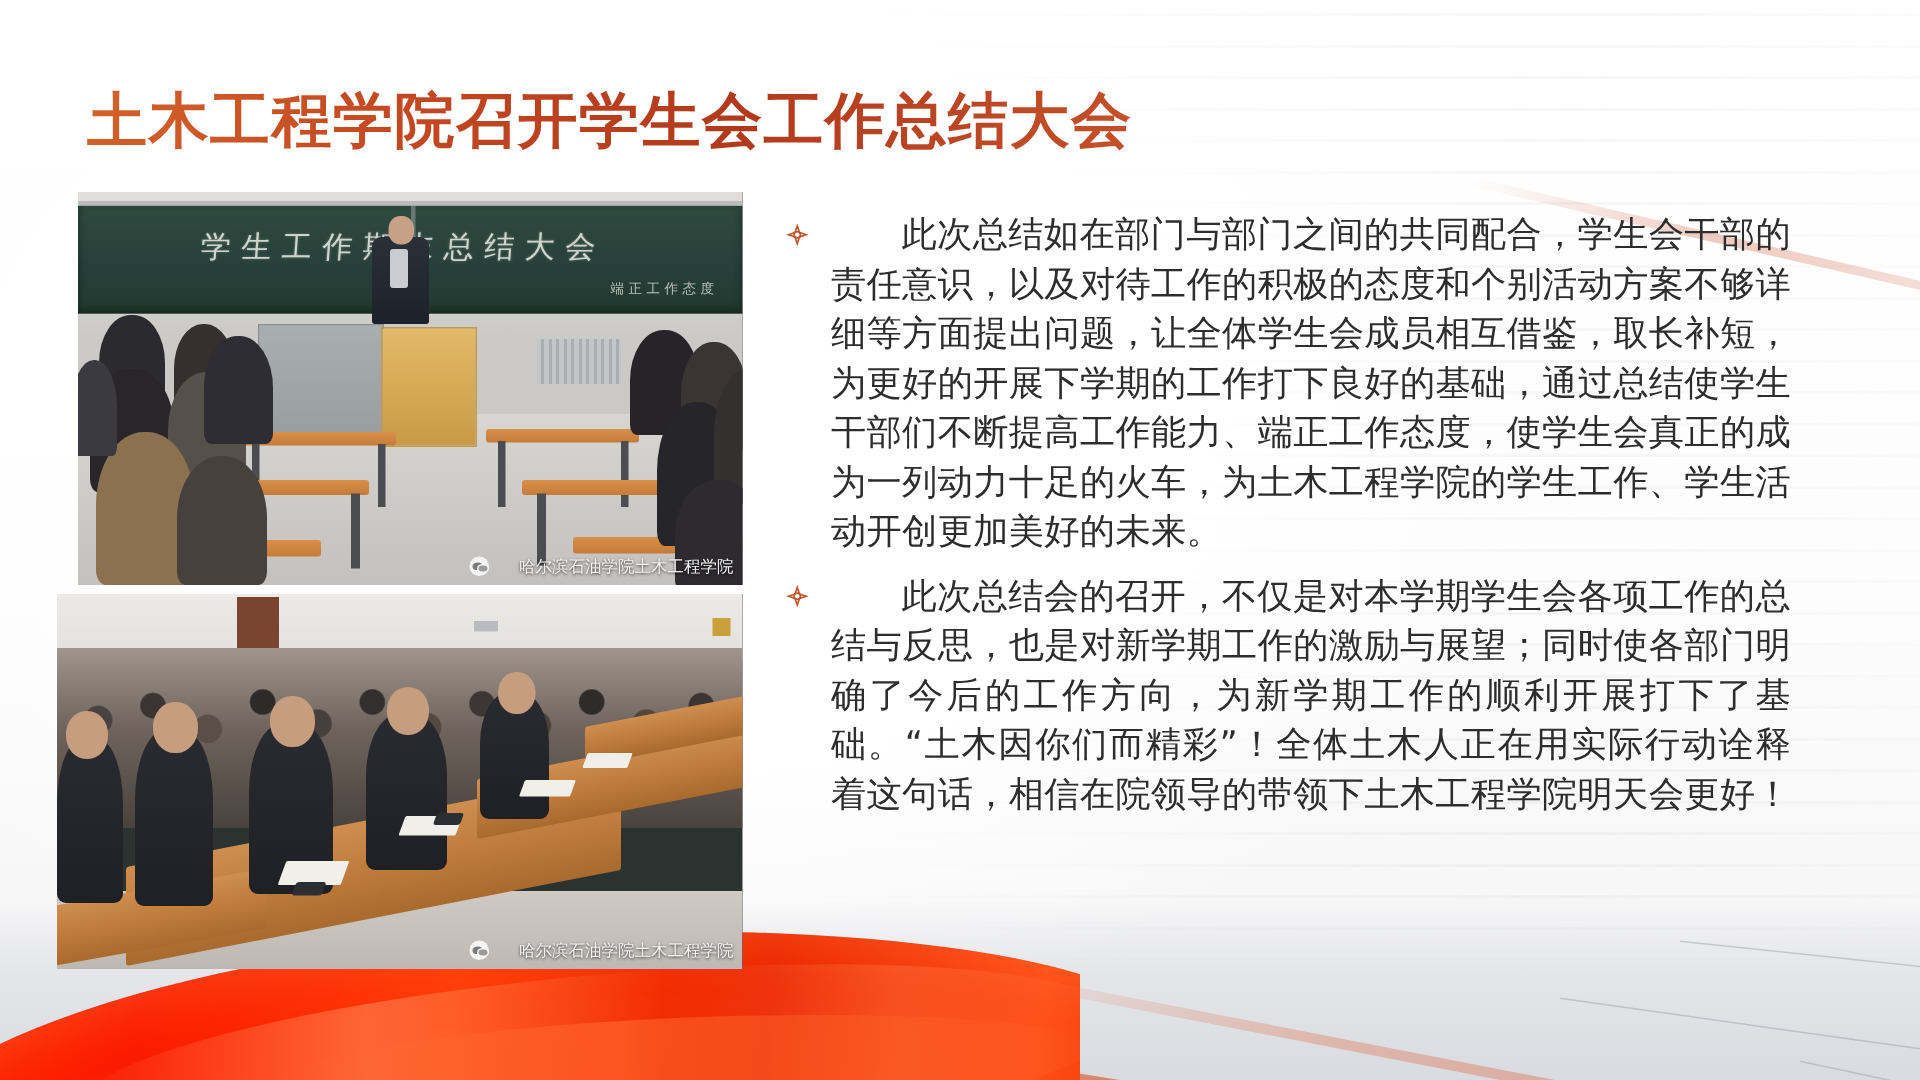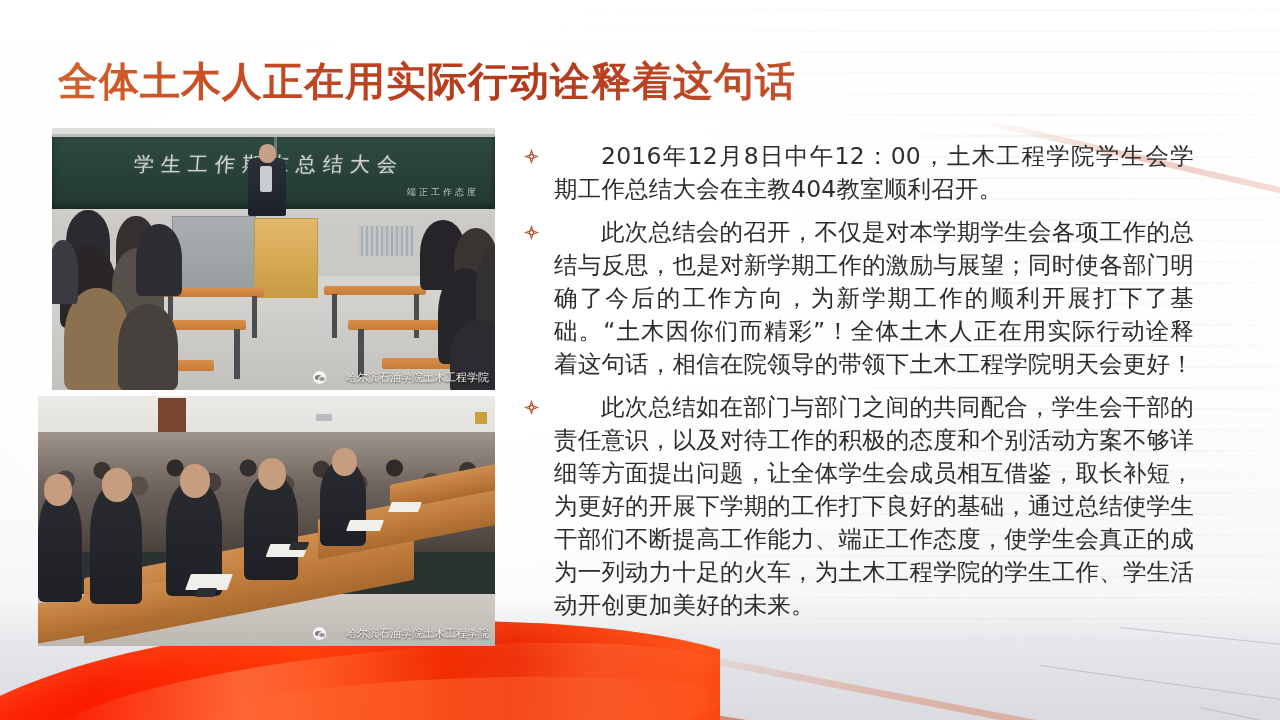--- a/index.html
+++ b/index.html
@@ -388,21 +388,21 @@
   <div class="stripe s3"></div>
   <div class="stripe s2"></div>
   <div class="stripe s1"></div>
 
   <div class="ribbon-wrap">
     <div class="ribbon-red"></div>
     <div class="ribbon-sheen"></div>
     <div class="ribbon-sheen2"></div>
   </div>
 
-  <div class="title">全体土木人正在用实际行动诠释着这句话</div>
+  <div class="title">土木工程学院召开学生会工作总结大会</div>
 
   <div class="photo photo-1">
     <div class="p1-wall"></div>
     <div class="p1-board">
       <div class="p1-board-split"></div>
       <div class="p1-board-text">学生工作期末总结大会</div>
       <div class="p1-board-sub">端正工作态度</div>
     </div>
 
     <div class="p1-floor"></div>
@@ -491,45 +491,36 @@
     <div class="p2-paper" style="left:352px; top:106px; width:30px; height:10px;"></div>
 
     <div class="wm">
       <span class="wm-logo"></span>
       <span>哈尔滨石油学院土木工程学院</span>
     </div>
   </div>
 
   <div class="content">
 
+
     <div class="para">
       <span class="bullet">
         <svg width="15" height="15" viewBox="0 0 15 15" aria-hidden="true">
           <path d="M7.5 1.5 L9 6 L13.5 7.5 L9 9 L7.5 13.5 L6 9 L1.5 7.5 L6 6 Z" fill="none" stroke="#c0562c" stroke-width="1.1"></path>
           <circle cx="7.5" cy="7.5" r="2.1" fill="none" stroke="#c0562c" stroke-width="1.1"></circle>
         </svg>
       </span>
-      <span class="indent"></span><span>2016年12月8日中午12：00，土木工程学院学生会学期工作总结大会在主教404教室顺利召开。</span>
+      <span class="indent"></span><span>此次总结如在部门与部门之间的共同配合，学生会干部的责任意识，以及对待工作的积极的态度和个别活动方案不够详细等方面提出问题，让全体学生会成员相互借鉴，取长补短，为更好的开展下学期的工作打下良好的基础，通过总结使学生干部们不断提高工作能力、端正工作态度，使学生会真正的成为一列动力十足的火车，为土木工程学院的学生工作、学生活动开创更加美好的未来。</span>
     </div>
 
     <div class="para">
       <span class="bullet">
         <svg width="15" height="15" viewBox="0 0 15 15" aria-hidden="true">
           <path d="M7.5 1.5 L9 6 L13.5 7.5 L9 9 L7.5 13.5 L6 9 L1.5 7.5 L6 6 Z" fill="none" stroke="#c0562c" stroke-width="1.1"></path>
           <circle cx="7.5" cy="7.5" r="2.1" fill="none" stroke="#c0562c" stroke-width="1.1"></circle>
         </svg>
       </span>
       <span class="indent"></span><span>此次总结会的召开，不仅是对本学期学生会各项工作的总结与反思，也是对新学期工作的激励与展望；同时使各部门明确了今后的工作方向，为新学期工作的顺利开展打下了基础。“土木因你们而精彩”！全体土木人正在用实际行动诠释着这句话，相信在院领导的带领下土木工程学院明天会更好！</span>
     </div>
 
-    <div class="para">
-      <span class="bullet">
-        <svg width="15" height="15" viewBox="0 0 15 15" aria-hidden="true">
-          <path d="M7.5 1.5 L9 6 L13.5 7.5 L9 9 L7.5 13.5 L6 9 L1.5 7.5 L6 6 Z" fill="none" stroke="#c0562c" stroke-width="1.1"></path>
-          <circle cx="7.5" cy="7.5" r="2.1" fill="none" stroke="#c0562c" stroke-width="1.1"></circle>
-        </svg>
-      </span>
-      <span class="indent"></span><span>此次总结如在部门与部门之间的共同配合，学生会干部的责任意识，以及对待工作的积极的态度和个别活动方案不够详细等方面提出问题，让全体学生会成员相互借鉴，取长补短，为更好的开展下学期的工作打下良好的基础，通过总结使学生干部们不断提高工作能力、端正工作态度，使学生会真正的成为一列动力十足的火车，为土木工程学院的学生工作、学生活动开创更加美好的未来。</span>
-    </div>
-
   </div>
 
 </div>
 
 </body></html>

